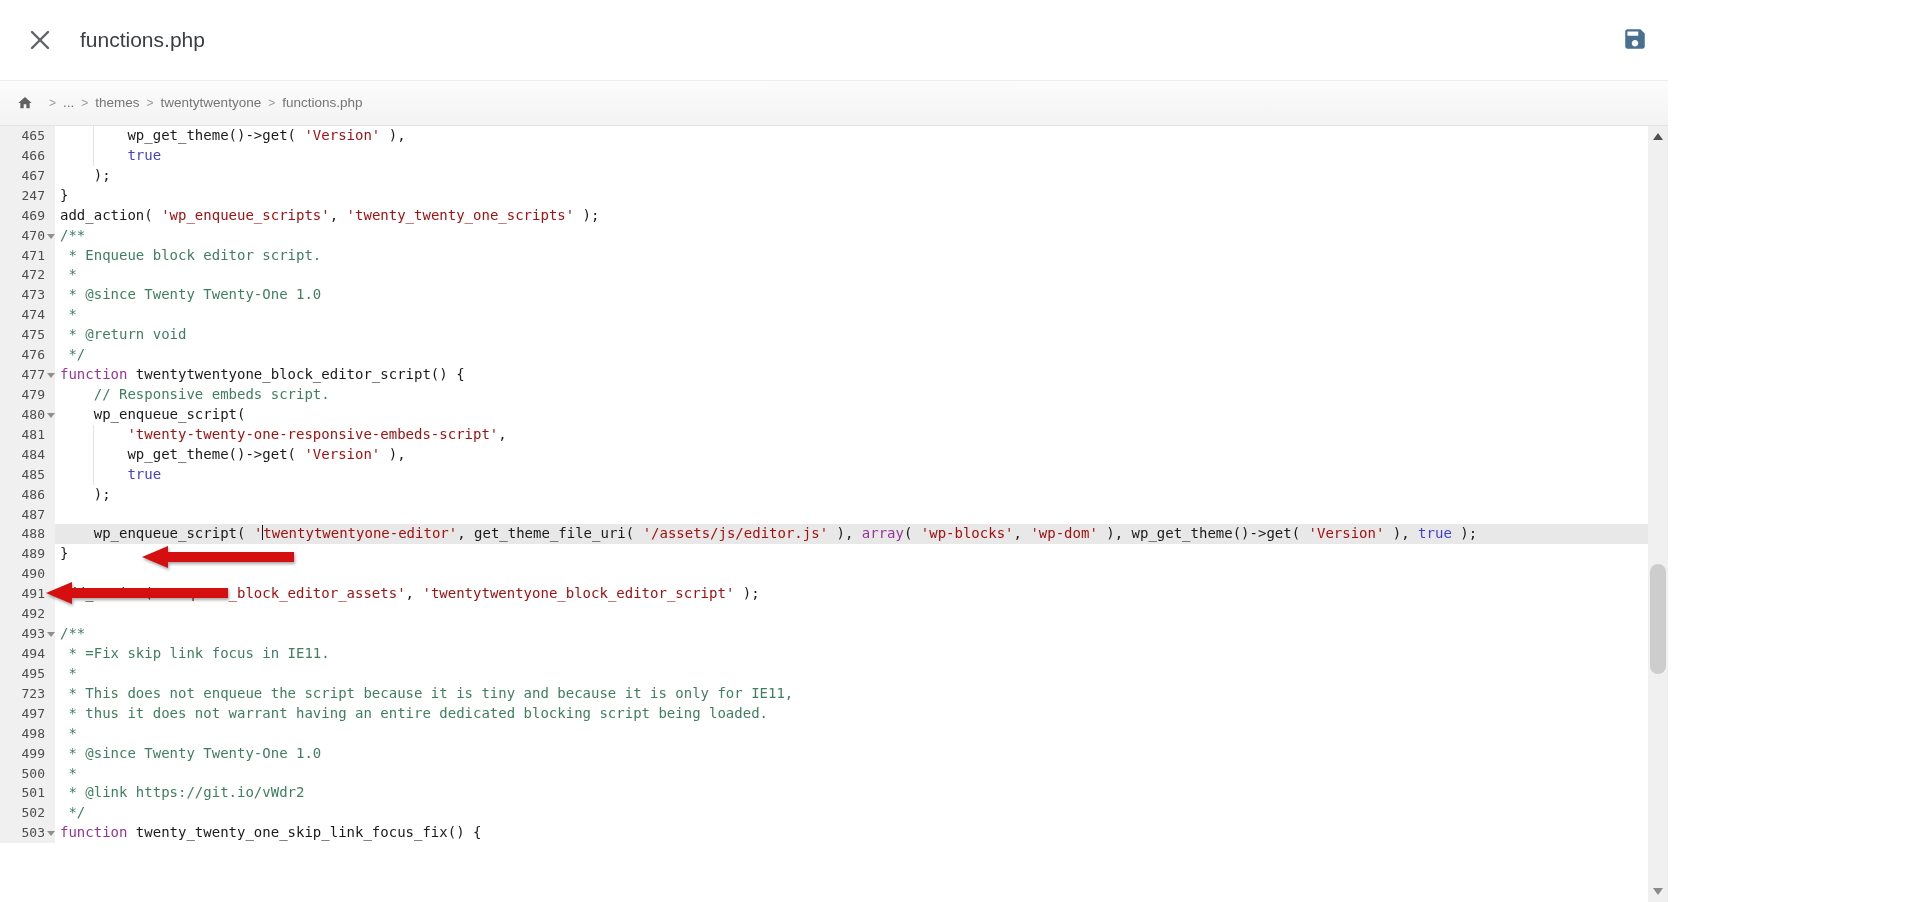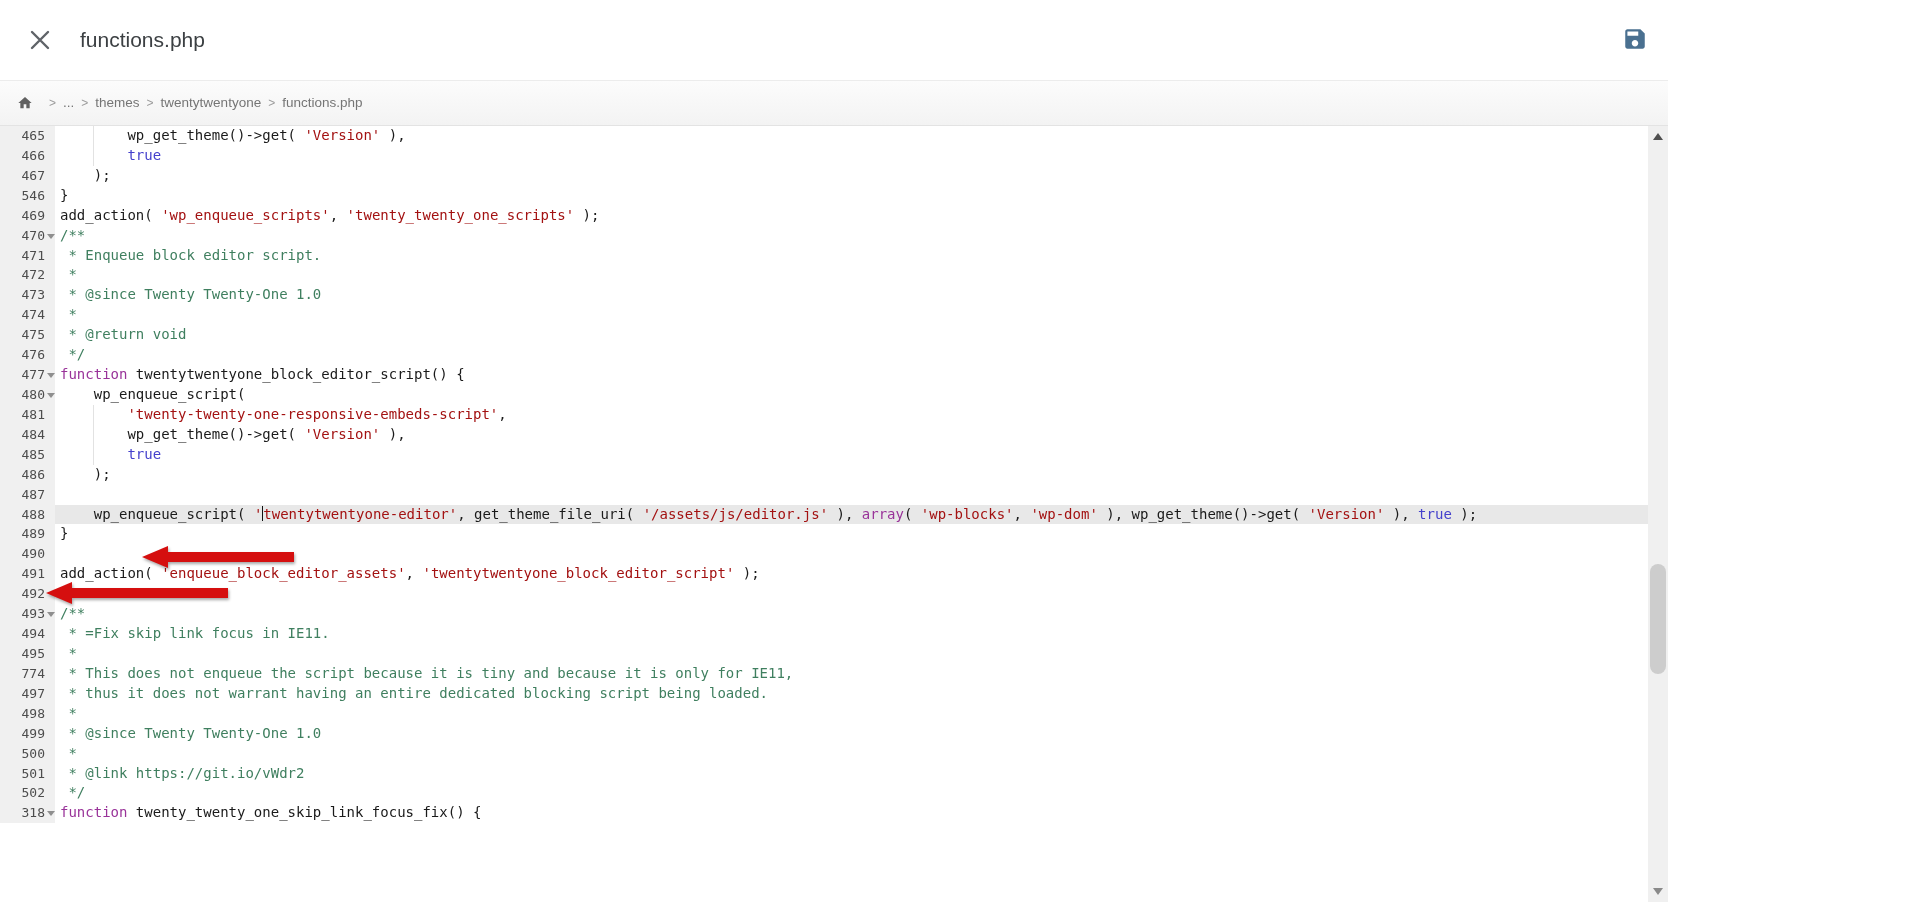--- a/index.html
+++ b/index.html
@@ -115,21 +115,21 @@
         </div>
         <div class="cm-line">
           <div class="gutter"><span>466</span></div>
           <div class="code"><span class="guide"></span><span class="t-p">        </span><span class="t-a">true</span></div>
         </div>
         <div class="cm-line">
           <div class="gutter"><span>467</span></div>
           <div class="code"><span class="t-p">    );</span></div>
         </div>
         <div class="cm-line">
-          <div class="gutter"><span>546</span></div>
+          <div class="gutter"><span>247</span></div>
           <div class="code"><span class="t-p">}</span></div>
         </div>
         <div class="cm-line">
           <div class="gutter"><span>469</span></div>
           <div class="code"><span class="t-p">add_action( </span><span class="t-s">'wp_enqueue_scripts'</span><span class="t-p">, </span><span class="t-s">'twenty_twenty_one_scripts'</span><span class="t-p"> );</span></div>
         </div>
         <div class="cm-line">
           <div class="gutter"><span>470</span><span class="fold"></span></div>
           <div class="code"><span class="t-c">/**</span></div>
         </div>
@@ -153,20 +153,24 @@
           <div class="gutter"><span>475</span></div>
           <div class="code"><span class="t-c"> * @return void</span></div>
         </div>
         <div class="cm-line">
           <div class="gutter"><span>476</span></div>
           <div class="code"><span class="t-c"> */</span></div>
         </div>
         <div class="cm-line">
           <div class="gutter"><span>477</span><span class="fold"></span></div>
           <div class="code"><span class="t-k">function</span><span class="t-p"> twentytwentyone_block_editor_script() {</span></div>
+        </div>
+        <div class="cm-line">
+          <div class="gutter"><span>479</span></div>
+          <div class="code"><span class="t-p">    </span><span class="t-c">// Responsive embeds script.</span></div>
         </div>
         <div class="cm-line">
           <div class="gutter"><span>480</span><span class="fold"></span></div>
           <div class="code"><span class="t-p">    wp_enqueue_script(</span></div>
         </div>
         <div class="cm-line">
           <div class="gutter"><span>481</span></div>
           <div class="code"><span class="guide"></span><span class="t-p">        </span><span class="t-s">'twenty-twenty-one-responsive-embeds-script'</span><span class="t-p">,</span></div>
         </div>
         <div class="cm-line">
@@ -211,21 +215,21 @@
         </div>
         <div class="cm-line">
           <div class="gutter"><span>494</span></div>
           <div class="code"><span class="t-c"> * =Fix skip link focus in IE11.</span></div>
         </div>
         <div class="cm-line">
           <div class="gutter"><span>495</span></div>
           <div class="code"><span class="t-c"> *</span></div>
         </div>
         <div class="cm-line">
-          <div class="gutter"><span>774</span></div>
+          <div class="gutter"><span>723</span></div>
           <div class="code"><span class="t-c"> * This does not enqueue the script because it is tiny and because it is only for IE11,</span></div>
         </div>
         <div class="cm-line">
           <div class="gutter"><span>497</span></div>
           <div class="code"><span class="t-c"> * thus it does not warrant having an entire dedicated blocking script being loaded.</span></div>
         </div>
         <div class="cm-line">
           <div class="gutter"><span>498</span></div>
           <div class="code"><span class="t-c"> *</span></div>
         </div>
@@ -239,21 +243,21 @@
         </div>
         <div class="cm-line">
           <div class="gutter"><span>501</span></div>
           <div class="code"><span class="t-c"> * @link https://git.io/vWdr2</span></div>
         </div>
         <div class="cm-line">
           <div class="gutter"><span>502</span></div>
           <div class="code"><span class="t-c"> */</span></div>
         </div>
         <div class="cm-line">
-          <div class="gutter"><span>318</span><span class="fold"></span></div>
+          <div class="gutter"><span>503</span><span class="fold"></span></div>
           <div class="code"><span class="t-k">function</span><span class="t-p"> twenty_twenty_one_skip_link_focus_fix() {</span></div>
         </div>
       </div>
   </div>
 
   <div class="arrow arrow-1">
     <div class="head"></div>
     <div class="body"></div>
   </div>
   <div class="arrow arrow-2">

